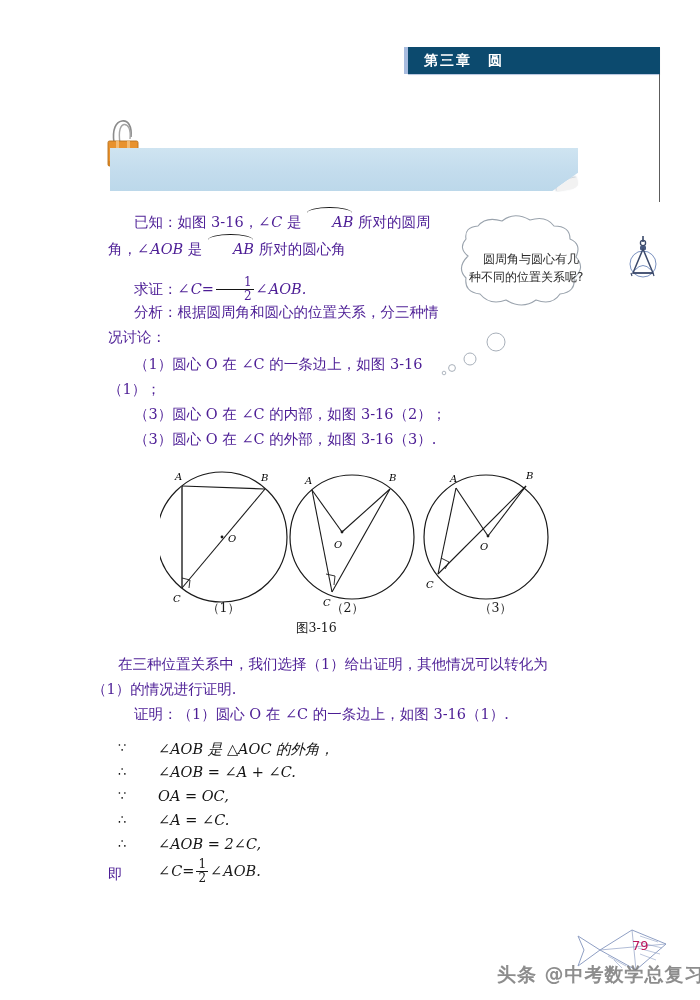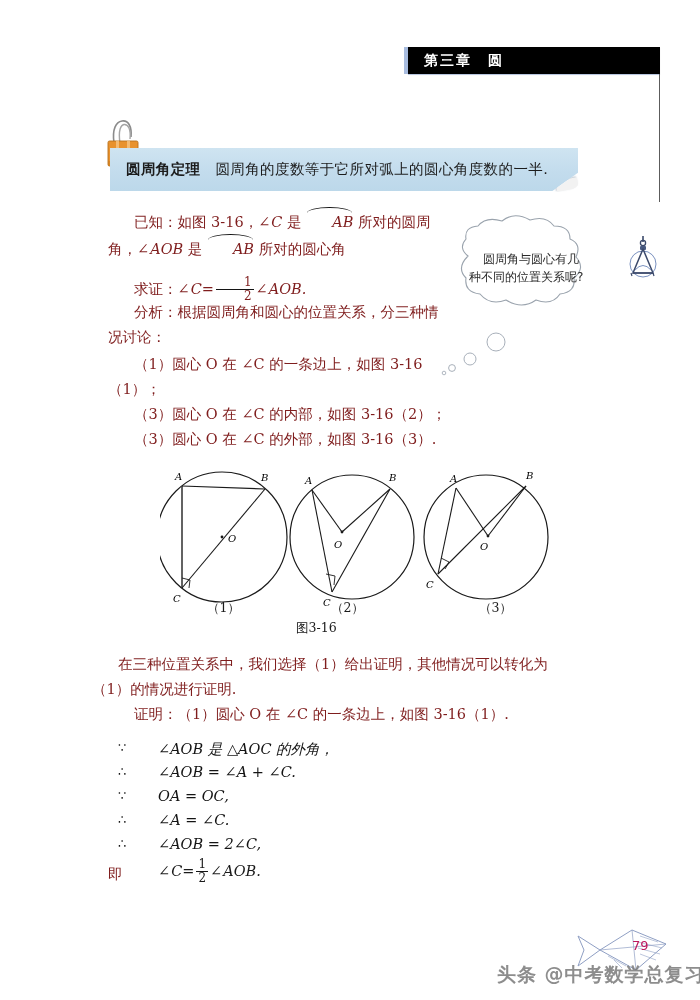--- a/index.html
+++ b/index.html
@@ -16,21 +16,21 @@
     color: #1a1a1a;
   }
 
   
   #chapter-header {
     position: absolute;
     left: 408px;
     top: 47px;
     width: 252px;
     height: 27px;
-    background: #000000;
+    background: #0c4a6e;
     display: flex;
     align-items: center;
     box-shadow: 0 1px 1px rgba(0,0,0,0.10);
   }
   #chapter-header .accent {
     position: absolute;
     left: -4px;
     top: 0;
     width: 4px;
     height: 27px;
@@ -147,21 +147,21 @@
     top: 332px;
     width: 80px;
     height: 60px;
   }
 
   
   .body-text {
     position: absolute;
     font-size: 14.5px;
     line-height: 25px;
-    color: #7f1d1d;
+    color: #4c1d95;
     font-family: "DejaVu Serif", "Liberation Serif", serif;
   }
   .ital { font-style: italic; font-family: "DejaVu Serif", "Liberation Serif", serif; }
   .ang:before { content: "\2220"; margin-right: 1px; }
   .arcAB {
     display: inline-block;
     position: relative;
     font-style: italic;
     padding-top: 2px;
   }
@@ -288,21 +288,20 @@
     <path d="M20 26 C18 13, 21 8, 24 7.5 C28 7, 31 12, 30 22" fill="none" stroke="#a5a5a5" stroke-width="1.4"></path>
     <rect x="8" y="24" width="30" height="25" rx="1.5" fill="#e8922e"></rect>
     <rect x="8" y="24" width="30" height="25" rx="1.5" fill="none" stroke="#b8701c" stroke-width="0.9"></rect>
     <rect x="16" y="24" width="3" height="25" fill="#f7c27e" opacity="0.85"></rect>
     <rect x="27" y="24" width="3" height="25" fill="#f7c27e" opacity="0.85"></rect>
     <rect x="8" y="44" width="30" height="5" fill="#c97b1f" opacity="0.55"></rect>
   </svg>
 </div>
 
 <div id="theorem-box">
-  <span id="theorem-text"><span class="thm-name">圆周角定理</span>　<span>圆周角的度数等于它所对弧上的圆心角度数的一半.</span></span>
   <div class="corner-curl"></div>
 </div>
 
 <div id="compass-icon">
   <svg width="46" height="50" viewBox="0 0 46 50">
     <circle cx="23" cy="36" r="13" fill="none" stroke="#6b84b8" stroke-width="0.9"></circle>
     <path d="M23 8 L23 14" stroke="#3c4a6b" stroke-width="1.6"></path>
     <circle cx="23" cy="15" r="2.6" fill="none" stroke="#3c4a6b" stroke-width="1.3"></circle>
     <rect x="20" y="18" width="6" height="4" rx="1" fill="#4a5b82"></rect>
     <path d="M23 21 L13 45 L33 45 Z" fill="none" stroke="#3c4a6b" stroke-width="1.5"></path>

